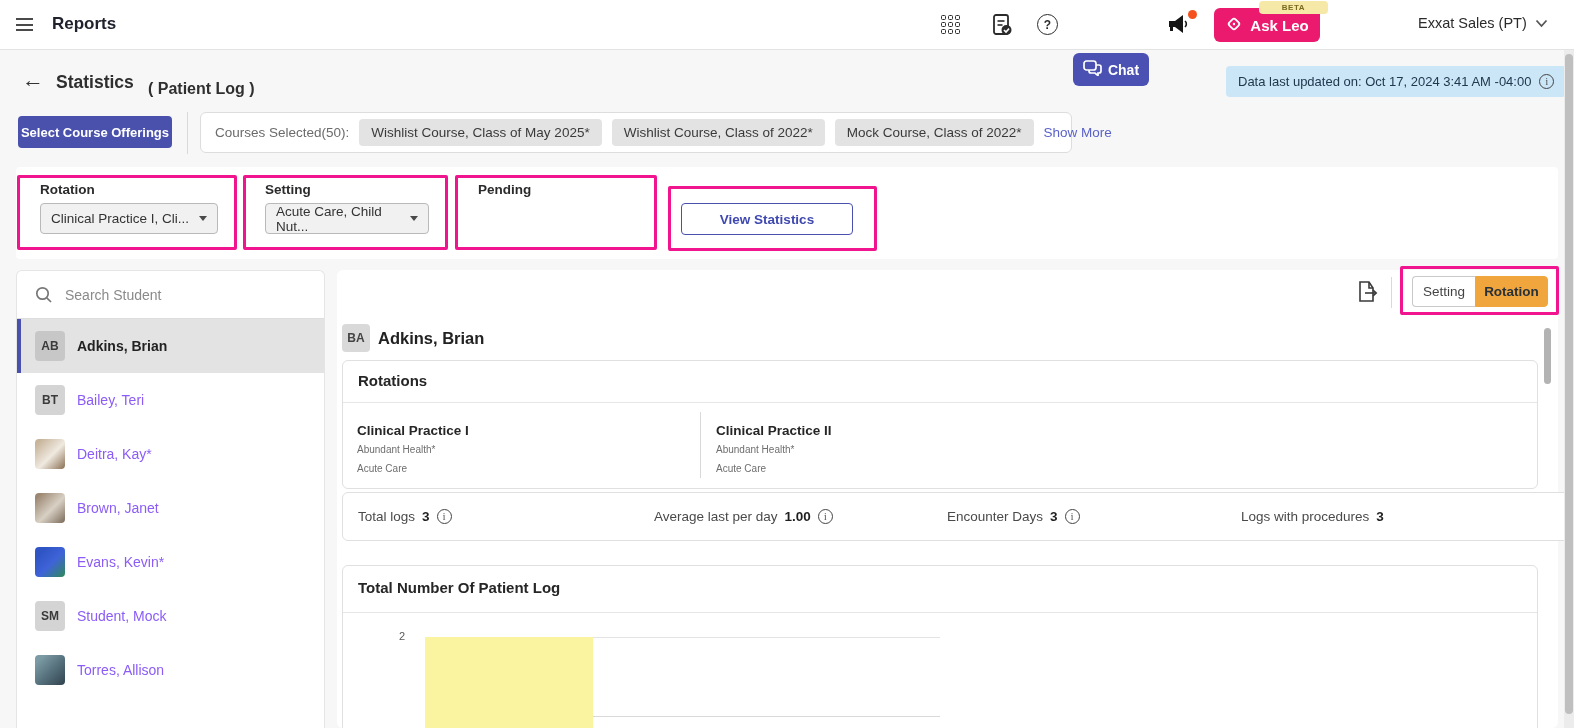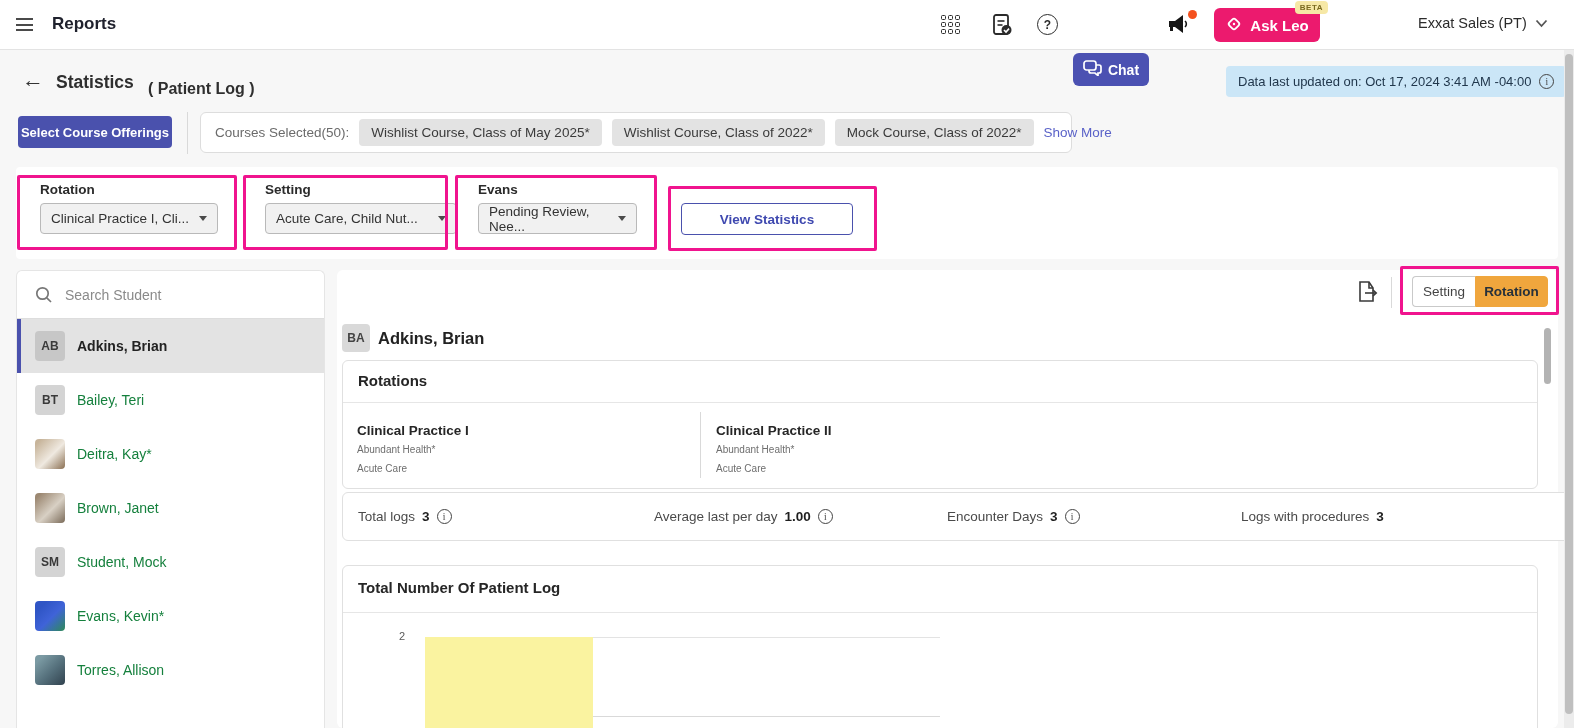--- a/index.html
+++ b/index.html
@@ -10,21 +10,21 @@
   
   .header { left:0; top:0; width:1574px; height:50px; background:#fff; border-bottom:1px solid #e3e3e3; }
   .hamburger span { display:block; width:17px; height:2px; background:#4a4a4a; margin-bottom:3.5px; }
   .app-title { font-size:17px; font-weight:bold; color:#20222e; }
   .apps-grid { display:grid; grid-template-columns:repeat(3,5px); grid-gap:2px; }
   .apps-grid i { width:5px; height:5px; border:1.4px solid #2b2b2b; border-radius:1.5px; }
   .icon-btn { cursor:pointer; }
   .help-circle { width:21px; height:21px; border:1.8px solid #2b2b2b; border-radius:50%; display:flex; align-items:center; justify-content:center; font-size:12px; font-weight:bold; color:#2b2b2b; }
   .chat-btn { width:76px; height:33px; background:#4B51B2; border-radius:6px; color:#fff; display:flex; align-items:center; justify-content:center; gap:6px; font-size:14px; font-weight:bold; cursor:pointer; }
   .askleo-btn { width:106px; height:34px; background:#EC1A6E; border-radius:6px; color:#fff; display:flex; align-items:center; justify-content:center; gap:7px; font-size:15px; font-weight:bold; cursor:pointer; }
-  .beta-badge { position:absolute; top:-7px; right:-8px; background:#F6E8A6; color:#7a6a20; font-size:8px; font-weight:bold; padding:2px 5px; border-radius:4px; letter-spacing:.5px; }
+  .beta-badge { position:absolute; top:-7px; right:-8px; background:#F6E8A6; color:#7a6a20; font-size:8px; font-weight:bold; padding:2px 23px; border-radius:4px; letter-spacing:.5px; }
   .account { display:flex; align-items:center; gap:8px; font-size:14.5px; color:#2b2b2b; cursor:pointer; }
   .notif-dot { width:9px; height:9px; background:#F4511E; border-radius:50%; }
 
   
   .back-arrow { font-size:22px; color:#333; cursor:pointer; line-height:1; }
   .page-title { font-size:17.5px; font-weight:bold; color:#2f2f2f; }
   .page-subtitle { font-size:16px; font-weight:bold; color:#2f2f2f; }
   .updated-pill { background:#CBE6F7; border-radius:4px; height:31px; display:flex; align-items:center; gap:8px; padding:0 12px; font-size:13px; color:#22384d; }
   .info-i { width:15px; height:15px; min-width:15px; border:1.2px solid #444; border-radius:50%; display:inline-flex; align-items:center; justify-content:center; font-size:9.5px; color:#444; font-family:"Liberation Serif", serif; }
 
@@ -46,21 +46,21 @@
 
   
   .sidebar { left:16px; top:270px; width:309px; height:458px; background:#fff; border:1px solid #e5e5e5; border-bottom:none; border-radius:6px 6px 0 0; overflow:hidden; }
   .search-row { height:48px; border-bottom:1px solid #ddd; display:flex; align-items:center; padding:0 18px; gap:12px; }
   .search-input { border:none; outline:none; font-size:14px; color:#333; flex:1; font-family:"Liberation Sans",sans-serif; background:transparent; }
   .search-input::placeholder { color:#8a8a8a; }
   .student-row { height:54px; display:flex; align-items:center; gap:12px; padding-left:18px; cursor:pointer; }
   .student-row.selected { background:#e3e3e3; border-left:4px solid #4A51AD; padding-left:14px; }
   .avatar { width:30px; height:30px; min-width:30px; border-radius:4px; display:flex; align-items:center; justify-content:center; font-size:12px; font-weight:bold; color:#3a3a3a; background:#d4d4d4; }
   .student-row.selected .avatar { background:#c7c7c7; }
-  .student-name { font-size:14px; color:#15803d; }
+  .student-name { font-size:14px; color:#8b5cf6; }
   .student-row.selected .student-name { color:#222; font-weight:bold; }
   .ph-janet { background:linear-gradient(135deg,#9c8872 10%,#d8d0c4 55%,#7a6a58); }
   .ph-kay { background:linear-gradient(135deg,#c7b49a 10%,#efe9e0 55%,#8a6f52); }
   .ph-kevin { background:linear-gradient(135deg,#2f55c5 20%,#3f63d8 55%,#2e8b57); }
   .ph-allison { background:linear-gradient(135deg,#7b9aa3 15%,#55707c 55%,#31424e); }
 
   
   .main-panel { left:337px; top:270px; width:1221px; height:458px; background:#fff; border-radius:6px; }
   .toggle-btn { height:31px; display:flex; align-items:center; justify-content:center; font-size:13.5px; cursor:pointer; }
   .toggle-off { width:63px; background:#fff; border:1px solid #c9c9c9; border-right:none; border-radius:4px 0 0 4px; color:#444; }
@@ -179,30 +179,26 @@
 
   <div class="abs filter-panel"></div>
 
   <div class="abs f-label" style="left:40px; top:182px;">Rotation</div>
   <div class="abs dropdown" style="left:40px; top:203px; width:178px;">
     <span>Clinical Practice I, Cli...</span>
     <span class="caret"></span>
   </div>
 
   <div class="abs f-label" style="left:265px; top:182px;">Setting</div>
-  <div class="abs dropdown" style="left:265px; top:203px; width:192px;">
+  <div class="abs dropdown" style="left:265px; top:203px; width:164px;">
     <span>Acute Care, Child Nut...</span>
     <span class="caret"></span>
   </div>
 
-  <div class="abs f-label" style="left:478px; top:182px;">Evans</div>
-  <div class="abs dropdown" style="left:478px; top:203px; width:159px;">
-    <span>Pending Review, Nee...</span>
-    <span class="caret"></span>
-  </div>
+  <div class="abs f-label" style="left:478px; top:182px;">Pending</div>
 
   <button class="abs outline-btn" style="left:681px; top:203px;">View Statistics</button>
 
   <div class="abs pink-box" style="left:17px; top:175px; width:220px; height:75px;"></div>
   <div class="abs pink-box" style="left:243px; top:175px; width:205px; height:75px;"></div>
   <div class="abs pink-box" style="left:455px; top:175px; width:202px; height:75px;"></div>
   <div class="abs pink-box" style="left:668px; top:186px; width:209px; height:65px;"></div>
   <div class="abs pink-box" style="left:1400px; top:266px; width:159px; height:49px;"></div>
 
   <div class="abs sidebar">
@@ -223,26 +219,26 @@
     </div>
     <div class="student-row">
       <span class="avatar ph-kay"></span>
       <span class="student-name">Deitra, Kay*</span>
     </div>
     <div class="student-row">
       <span class="avatar ph-janet"></span>
       <span class="student-name">Brown, Janet</span>
     </div>
     <div class="student-row">
+      <span class="avatar ph-kevin"></span>
+      <span class="student-name">Evans, Kevin*</span>
+    </div>
+    <div class="student-row">
       <span class="avatar">SM</span>
       <span class="student-name">Student, Mock</span>
-    </div>
-    <div class="student-row">
-      <span class="avatar ph-kevin"></span>
-      <span class="student-name">Evans, Kevin*</span>
     </div>
     <div class="student-row">
       <span class="avatar ph-allison"></span>
       <span class="student-name">Torres, Allison</span>
     </div>
   </div>
 
   <div class="abs main-panel"></div>
 
   <div class="abs icon-btn" style="left:1355px; top:279px;">

